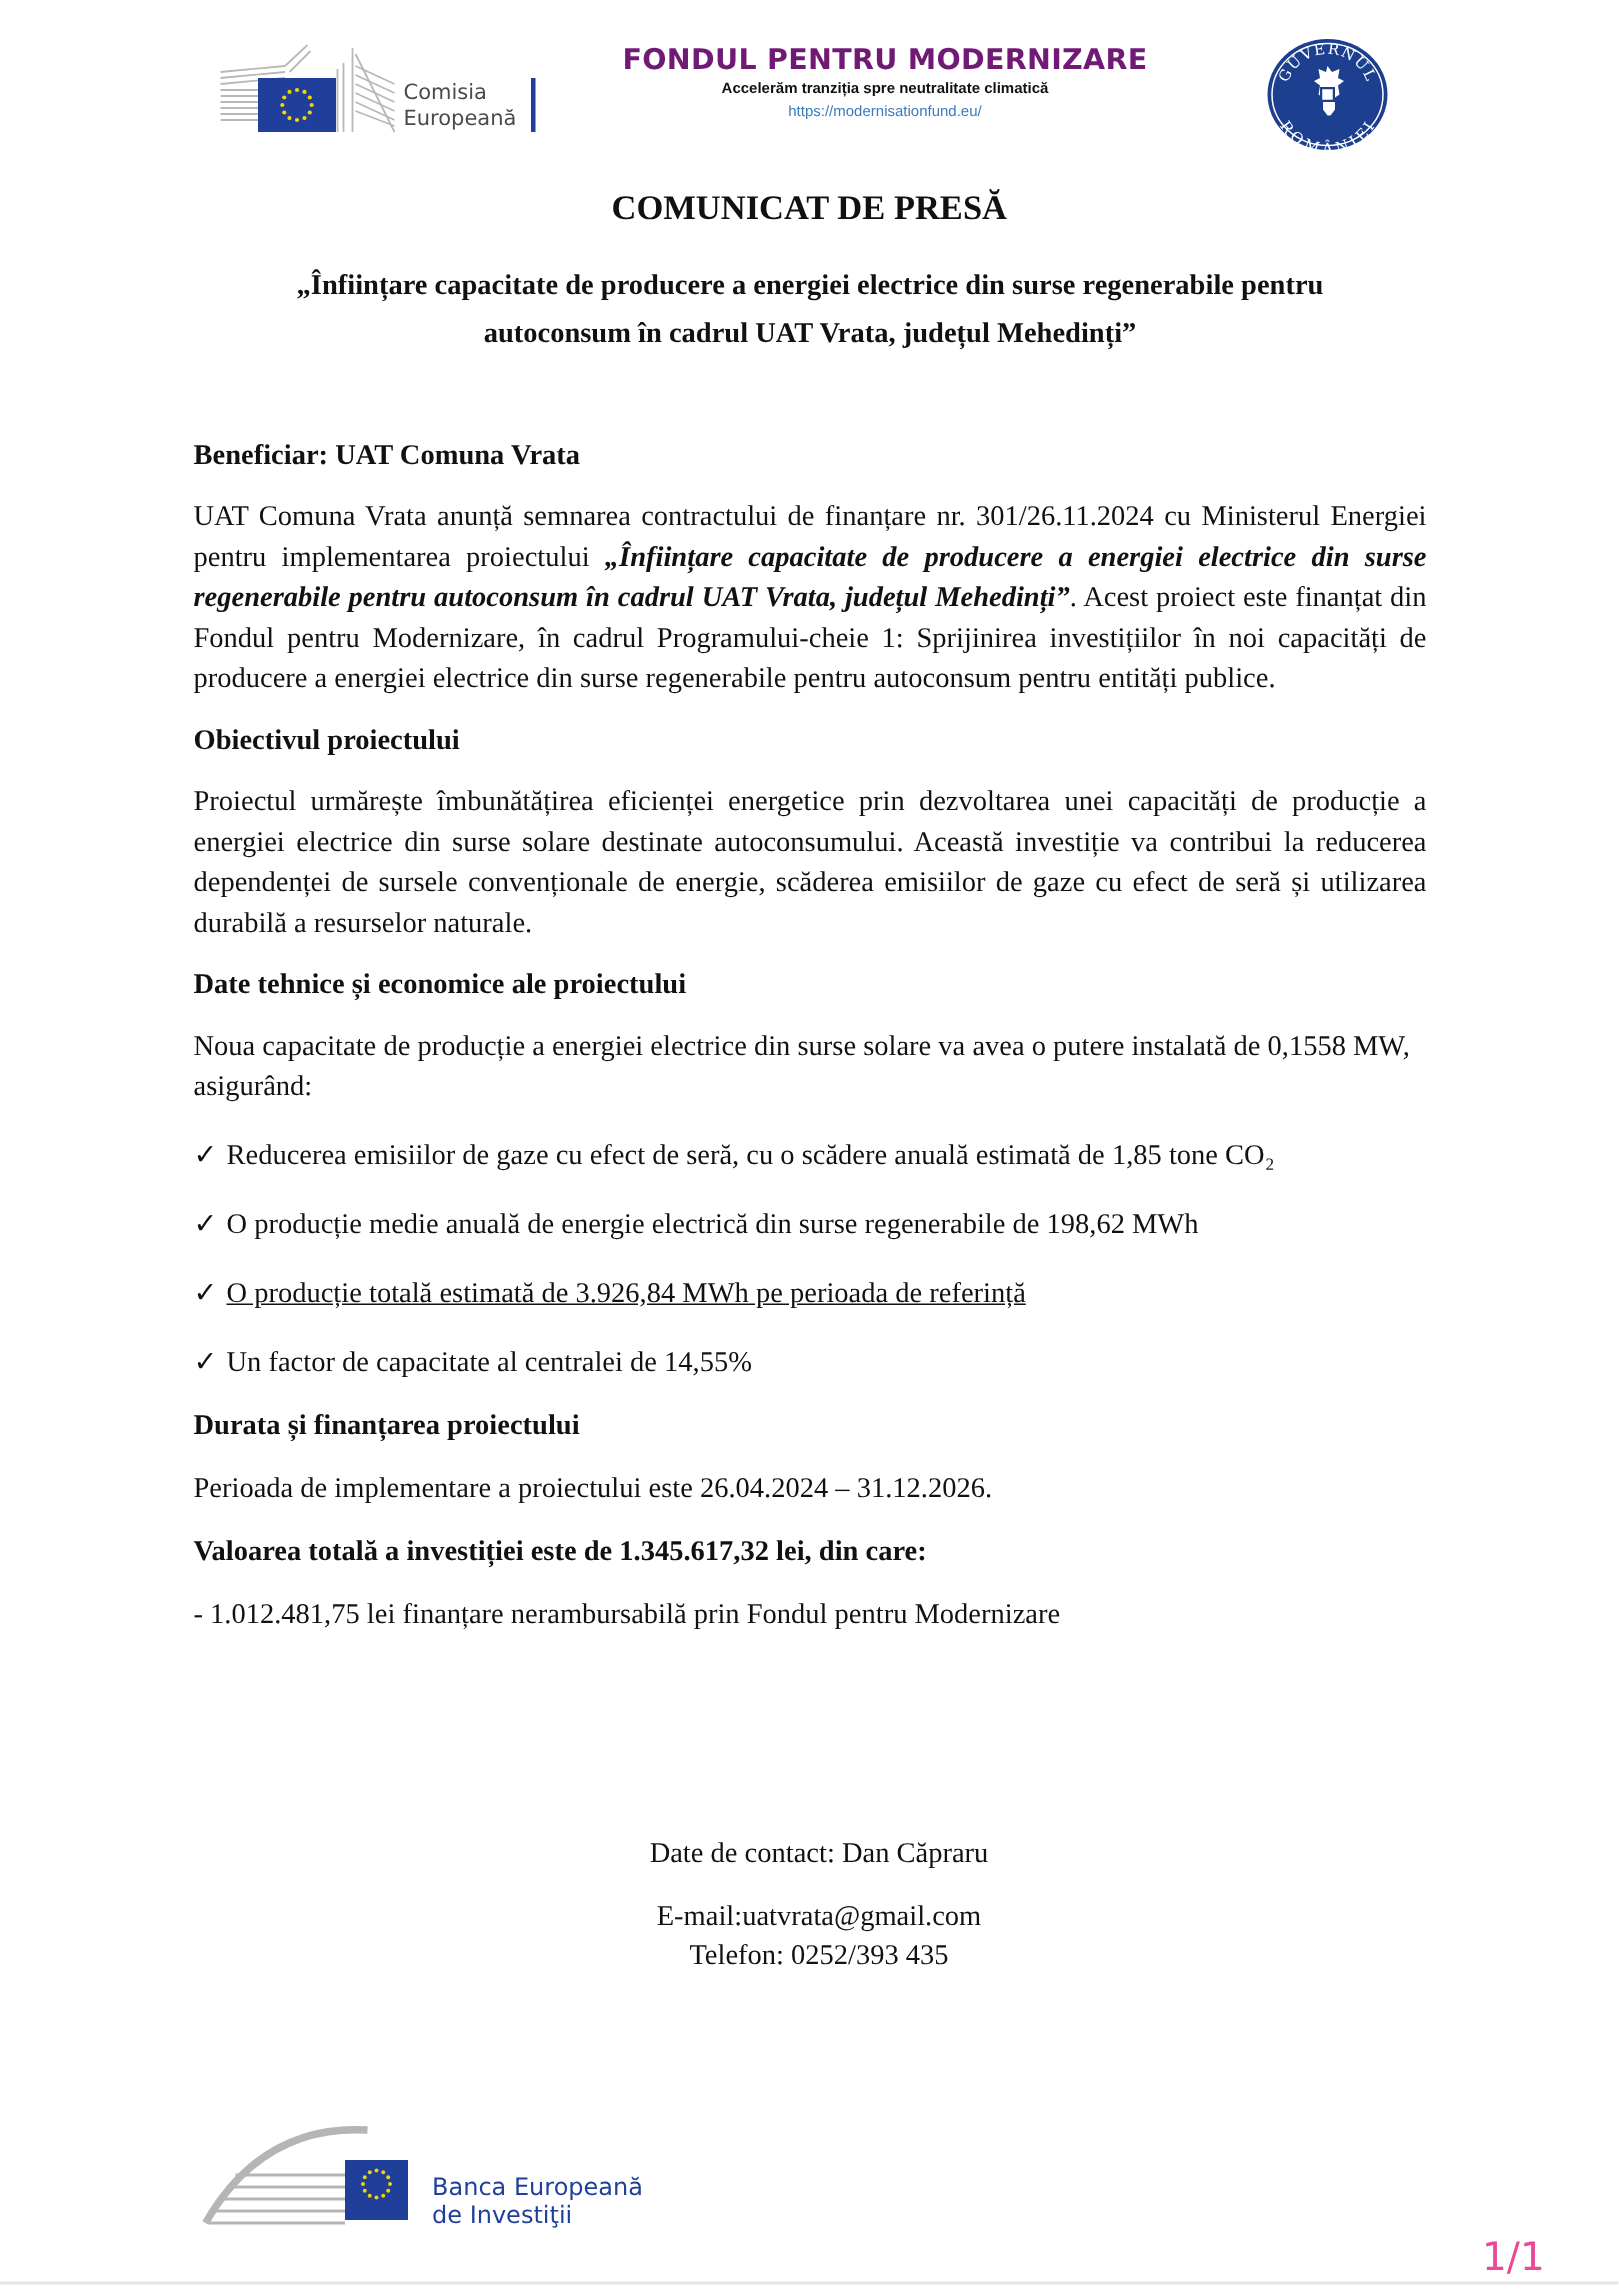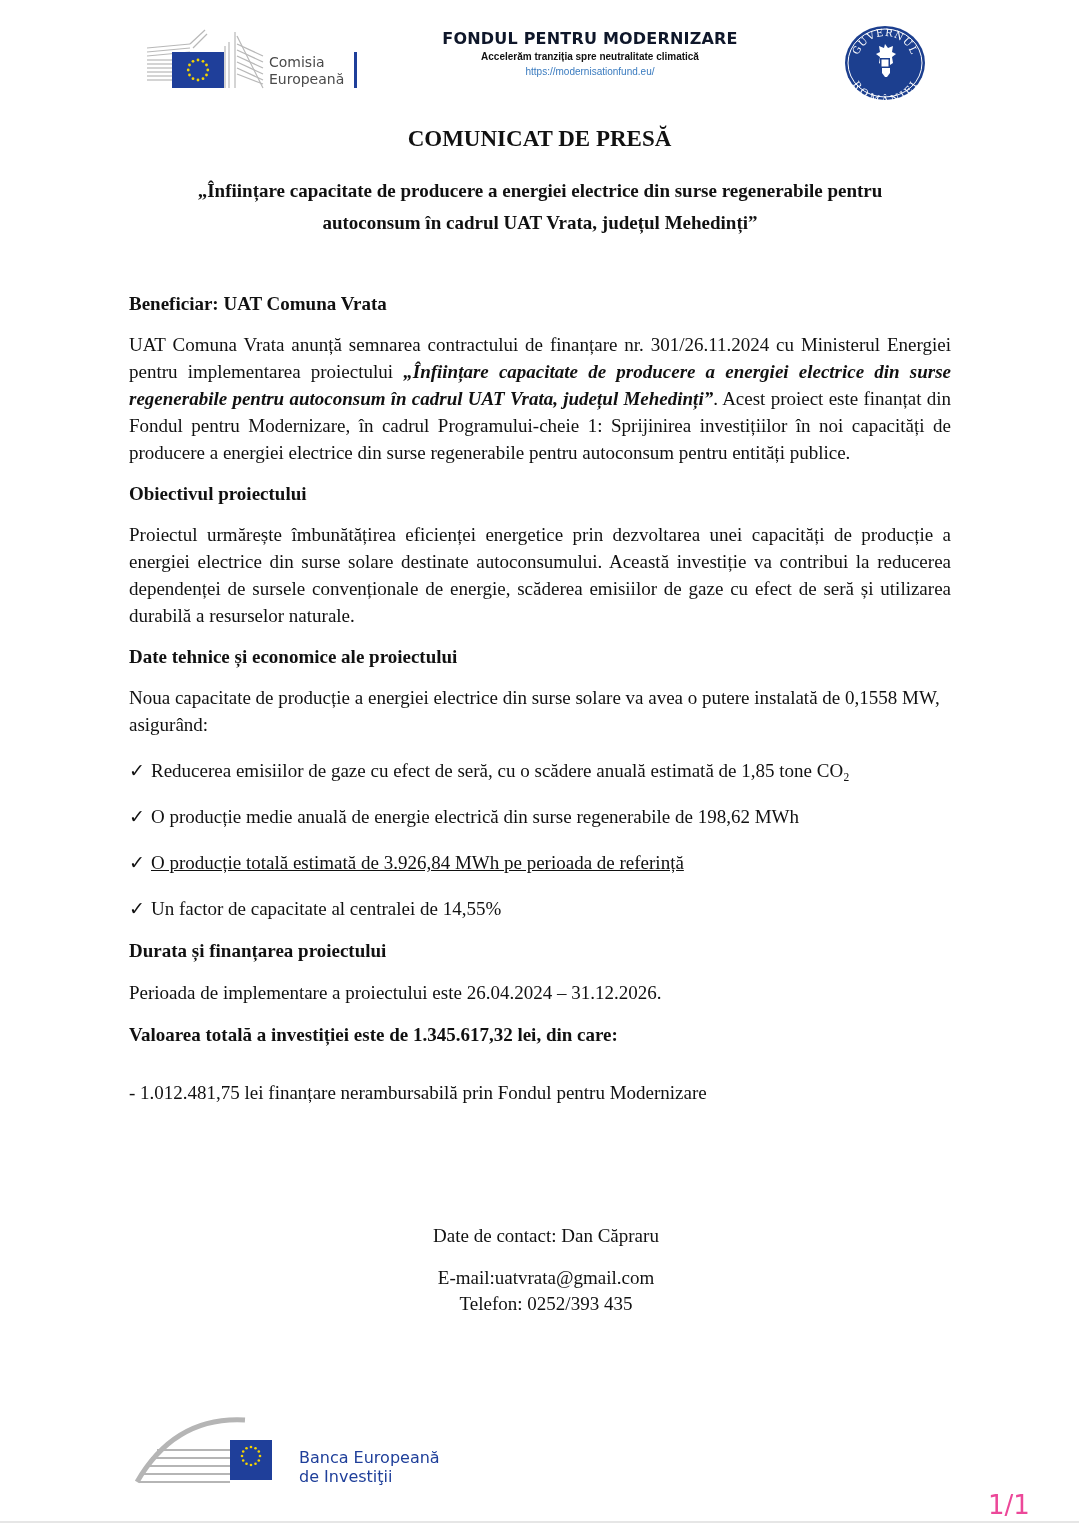--- a/index.html
+++ b/index.html
@@ -6,41 +6,41 @@
   body { width: 1079px; height: 1527px; position: relative; overflow: hidden; font-family: "Liberation Serif", serif; color: #111; }
   .page { position: absolute; left: 0; top: 0; width: 1079px; height: 1527px; background: #fff; }
 
   
   .ec-logo { position: absolute; left: 145px; top: 26px; width: 215px; height: 68px; }
   .ec-building { position: absolute; left: 0; top: 0; width: 120px; height: 66px; }
   .ec-text { position: absolute; left: 124px; top: 28px; font-family: "DejaVu Sans", sans-serif; font-size: 14px; line-height: 17px; color: #4a4a4a; }
   .ec-bar { position: absolute; left: 209px; top: 26px; width: 3px; height: 36px; background: #1f3f9a; }
 
   .fund { position: absolute; left: 410px; top: 29px; width: 360px; text-align: center; }
-  .fund-title { font-family: "DejaVu Sans", sans-serif; font-weight: bold; font-size: 16px; color: #0f172a; letter-spacing: 0.2px; }
+  .fund-title { font-family: "DejaVu Sans", sans-serif; font-weight: bold; font-size: 19px; color: #701a75; letter-spacing: 0.2px; }
   .fund-sub { font-family: "Liberation Sans", sans-serif; font-weight: bold; font-size: 10px; color: #111; margin-top: 3px; }
   .fund-url { font-family: "Liberation Sans", sans-serif; font-size: 10px; color: #3a7bbf; margin-top: 4px; }
 
   .gov-seal { position: absolute; left: 843px; top: 24px; width: 84px; height: 78px; }
 
   
   .title { position: absolute; left: 0; width: 1079px; top: 126px; text-align: center; font-weight: bold; font-size: 23px; }
   .subtitle { position: absolute; left: 130px; width: 820px; top: 175px; text-align: center; font-weight: bold; font-size: 19px; line-height: 32px; }
 
   .content { position: absolute; left: 129px; width: 822px; top: 290px; font-size: 19px; line-height: 27px; }
   .content p { margin: 0; }
   .h { font-weight: bold; }
   .just { text-align: justify; }
   .bi { font-weight: bold; font-style: italic; }
   .check { display: inline-block; width: 22px; }
 
   .contact { position: absolute; left: 0; width: 1092px; text-align: center; font-size: 19px; line-height: 26px; }
 
   .eib-logo { position: absolute; left: 135px; top: 1414px; width: 320px; height: 75px; }
-  .eib-text { position: absolute; left: 164px; top: 34px; font-family: "DejaVu Sans", sans-serif; font-size: 16px; line-height: 19px; color: #1f3f9a; }
+  .eib-text { position: absolute; left: 153px; top: 34px; font-family: "DejaVu Sans", sans-serif; font-size: 16px; line-height: 19px; color: #1f3f9a; }
 
   .page-num { position: absolute; left: 988px; top: 1490px; font-family: "DejaVu Sans", sans-serif; font-size: 26px; color: #ec4899; }
   .bottom-line { position: absolute; left: 0; top: 1521px; width: 1079px; height: 2px; background: #e6e6e6; }
 </style>
 </head>
 <body>
 
 <div class="page">
 
   <div class="ec-logo">
@@ -130,21 +130,21 @@
     <p class="h" style="margin-bottom:14px;">Date tehnice și economice ale proiectului</p>
     <p style="margin-bottom:19px;">Noua capacitate de producție a energiei electrice din surse solare va avea o putere instalată de 0,1558 MW, asigurând:</p>
 
     <p style="margin-bottom:19px;"><span class="check">✓</span><span>Reducerea emisiilor de gaze cu efect de seră, cu o scădere anuală estimată de 1,85 tone CO₂</span></p>
     <p style="margin-bottom:19px;"><span class="check">✓</span><span>O producție medie anuală de energie electrică din surse regenerabile de 198,62 MWh</span></p>
     <p style="margin-bottom:19px;text-decoration:underline;"><span class="check">✓</span><span>O producție totală estimată de 3.926,84 MWh pe perioada de referință</span></p>
     <p style="margin-bottom:15px;"><span class="check">✓</span><span>Un factor de capacitate al centralei de 14,55%</span></p>
 
     <p class="h" style="margin-bottom:15px;">Durata și finanțarea proiectului</p>
     <p style="margin-bottom:15px;">Perioada de implementare a proiectului este 26.04.2024 – 31.12.2026.</p>
-    <p class="h" style="margin-bottom:31px;">Valoarea totală a investiției este de 1.345.617,32 lei, din care:</p>
+    <p class="h" style="margin-bottom:15px;">Valoarea totală a investiției este de 1.345.617,32 lei, din care:</p>
     <p style="margin-bottom:19px;">- 1.012.481,75 lei finanțare nerambursabilă prin Fondul pentru Modernizare</p>
   </div>
 
   <div class="contact" style="top:1223px;">
     <div style="margin-bottom:16px;">Date de contact: Dan Căpraru</div>
     <div>E-mail:uatvrata@gmail.com</div>
     <div>Telefon: 0252/393 435</div>
   </div>
 
   <div class="eib-logo">

